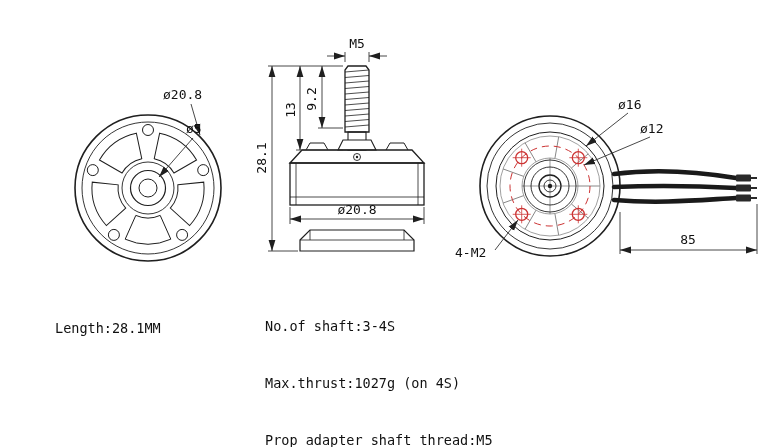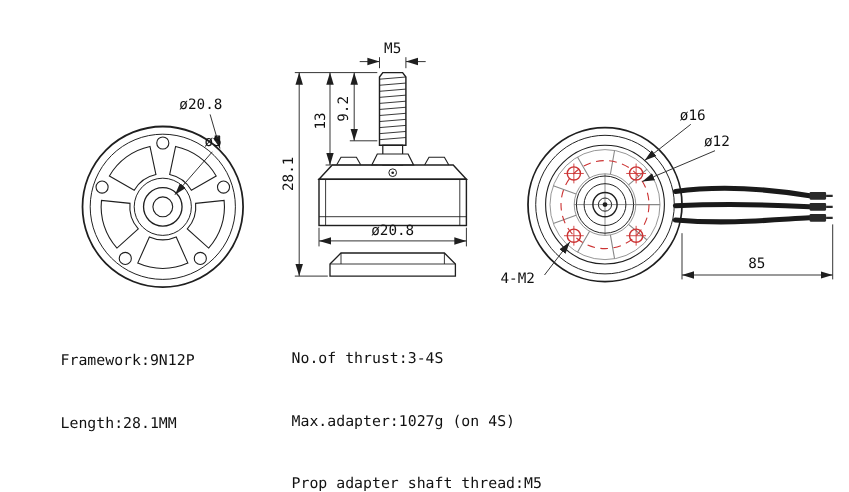--- a/index.html
+++ b/index.html
@@ -178,26 +178,25 @@
         <line x1="620" y1="212" x2="620" y2="254"></line>
         <line x1="757" y1="204" x2="757" y2="254"></line>
         <line x1="620" y1="250" x2="757" y2="250" marker-start="url(#arrS)" marker-end="url(#arrE)"></line>
       </g>
       <text x="688" y="244" text-anchor="middle">85</text>
     </g>
   </svg>
 
   
   <div class="specs specs-left">
-    <div>Framework:9N12P</div>
     <div>Length:28.1MM</div>
     
   </div>
 
   <div class="specs specs-right">
-    <div>No.of thrust:3-4S</div>
-    <div>Max.adapter:1027g (on 4S)</div>
+    <div>No.of shaft:3-4S</div>
+    <div>Max.thrust:1027g (on 4S)</div>
     <div>Prop adapter shaft thread:M5</div>
     
     
   </div>
 
 </div>
 
 </body></html>

